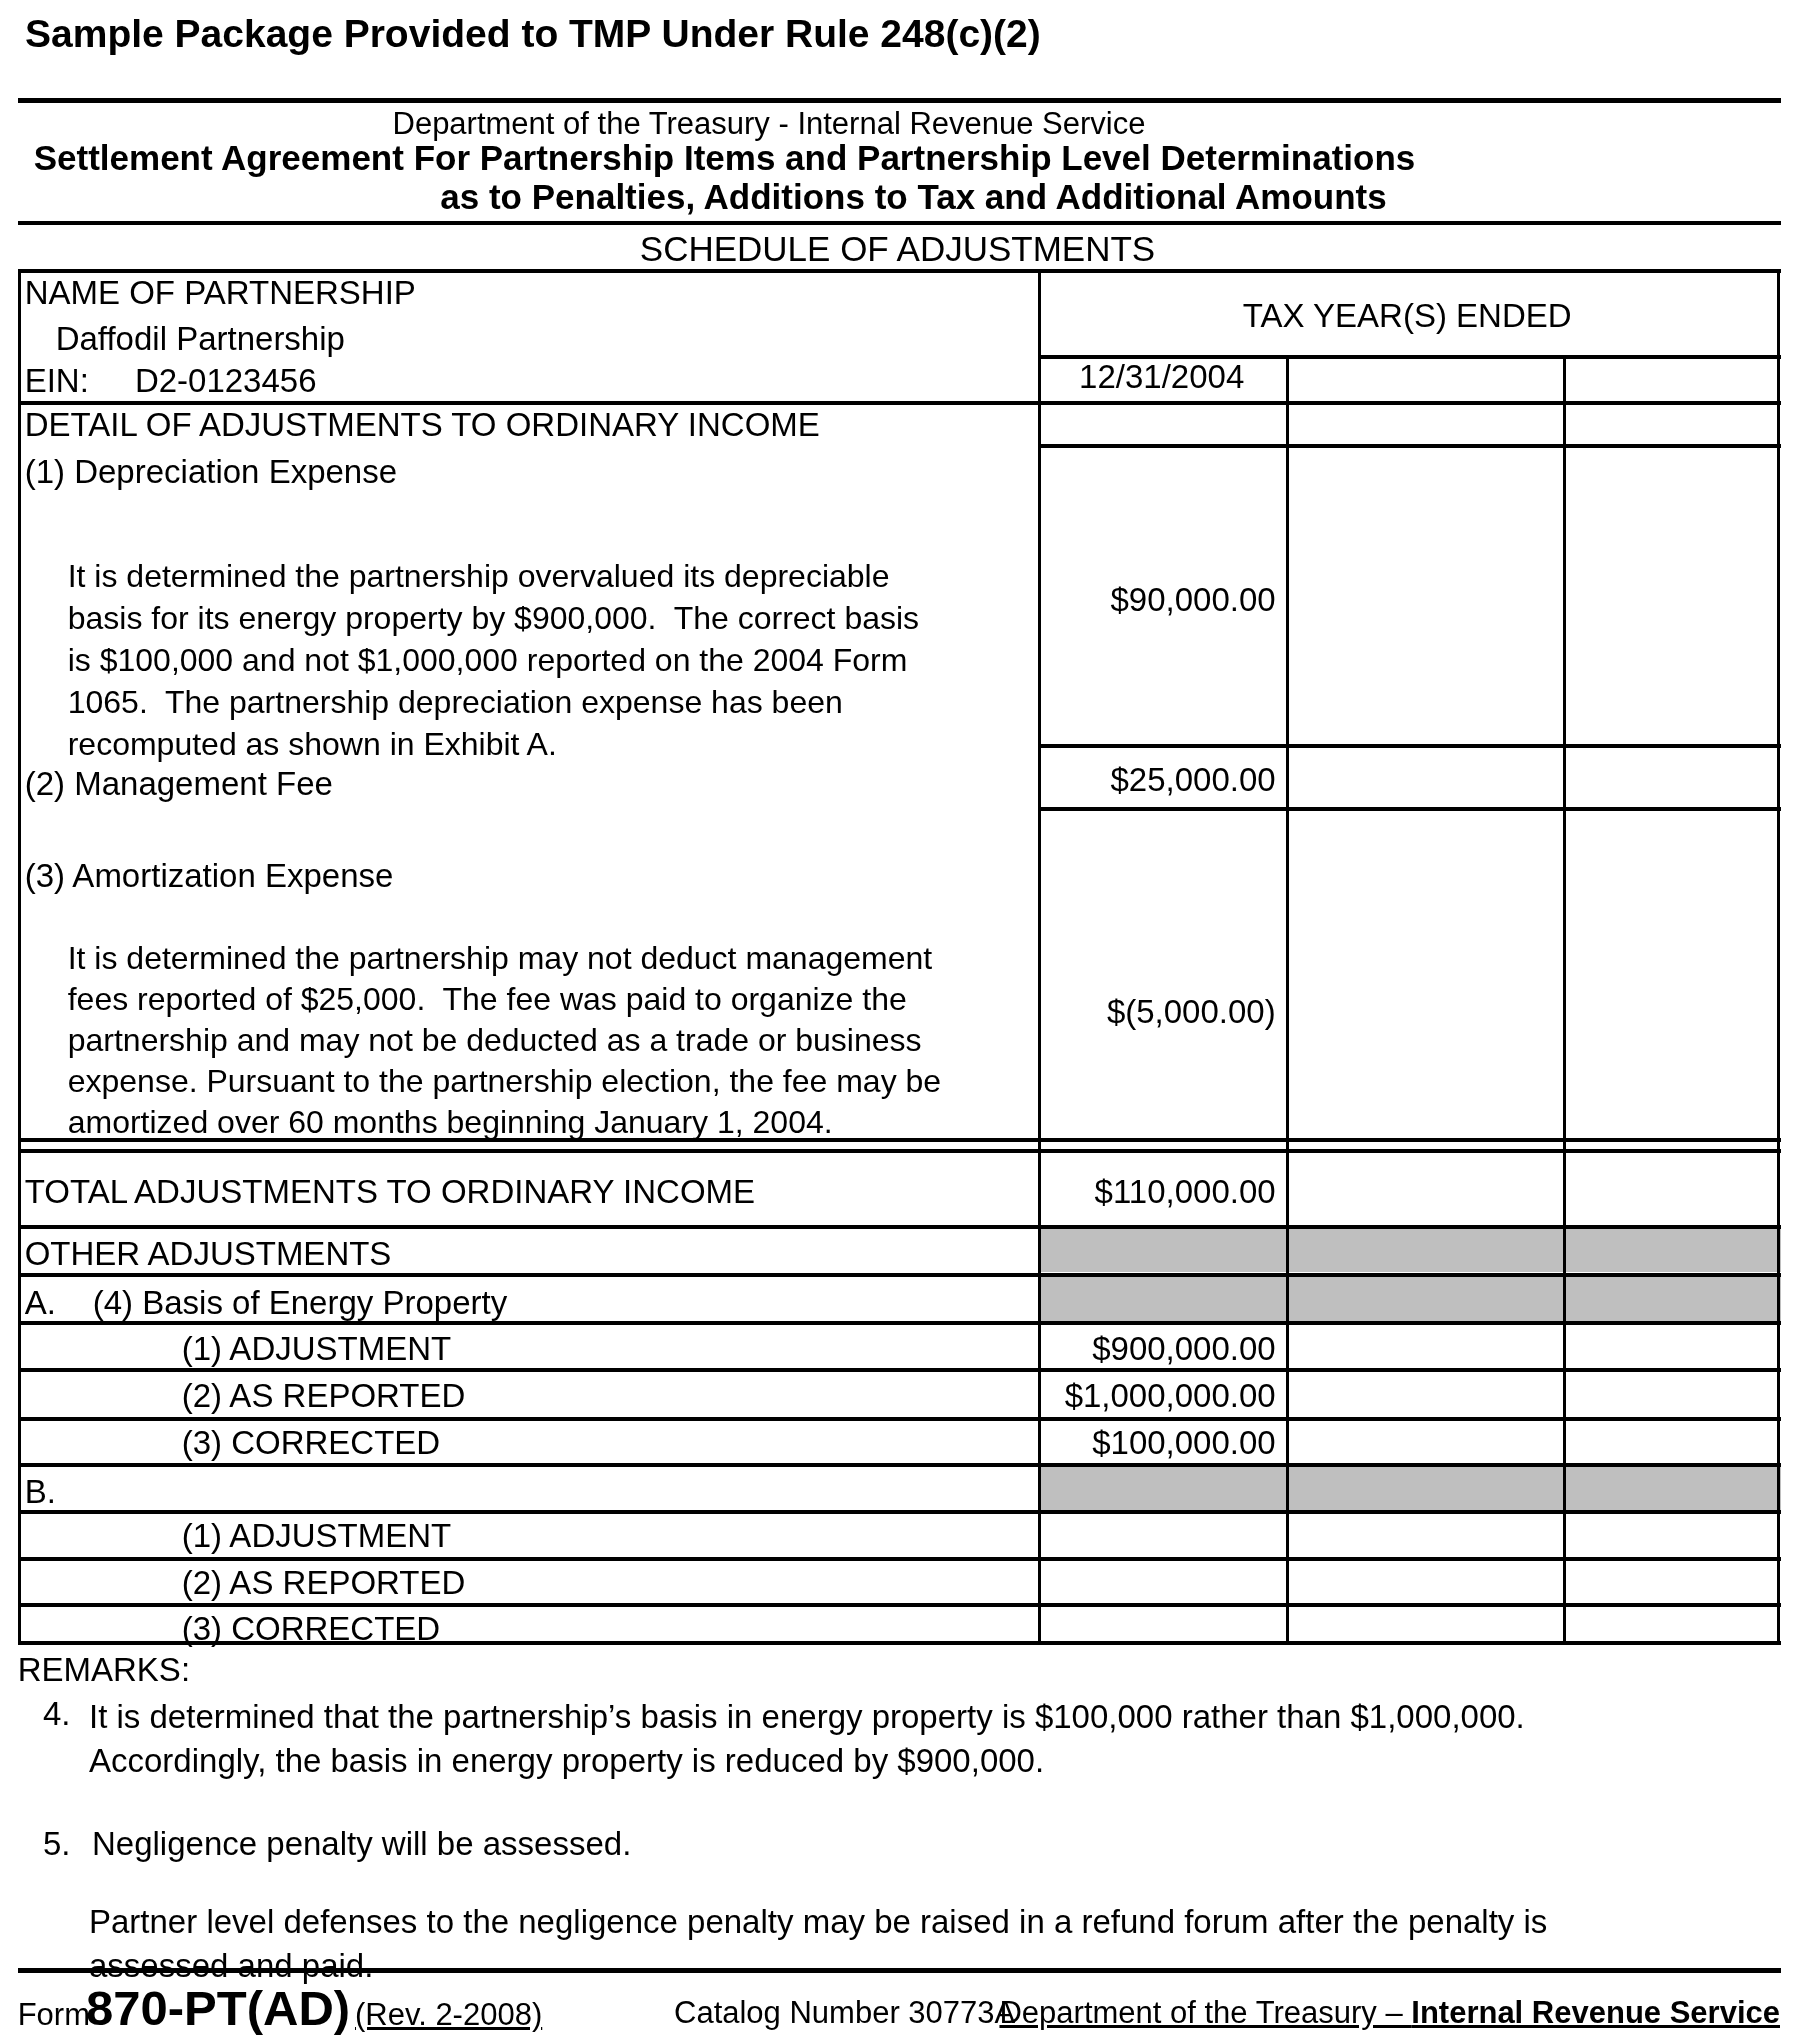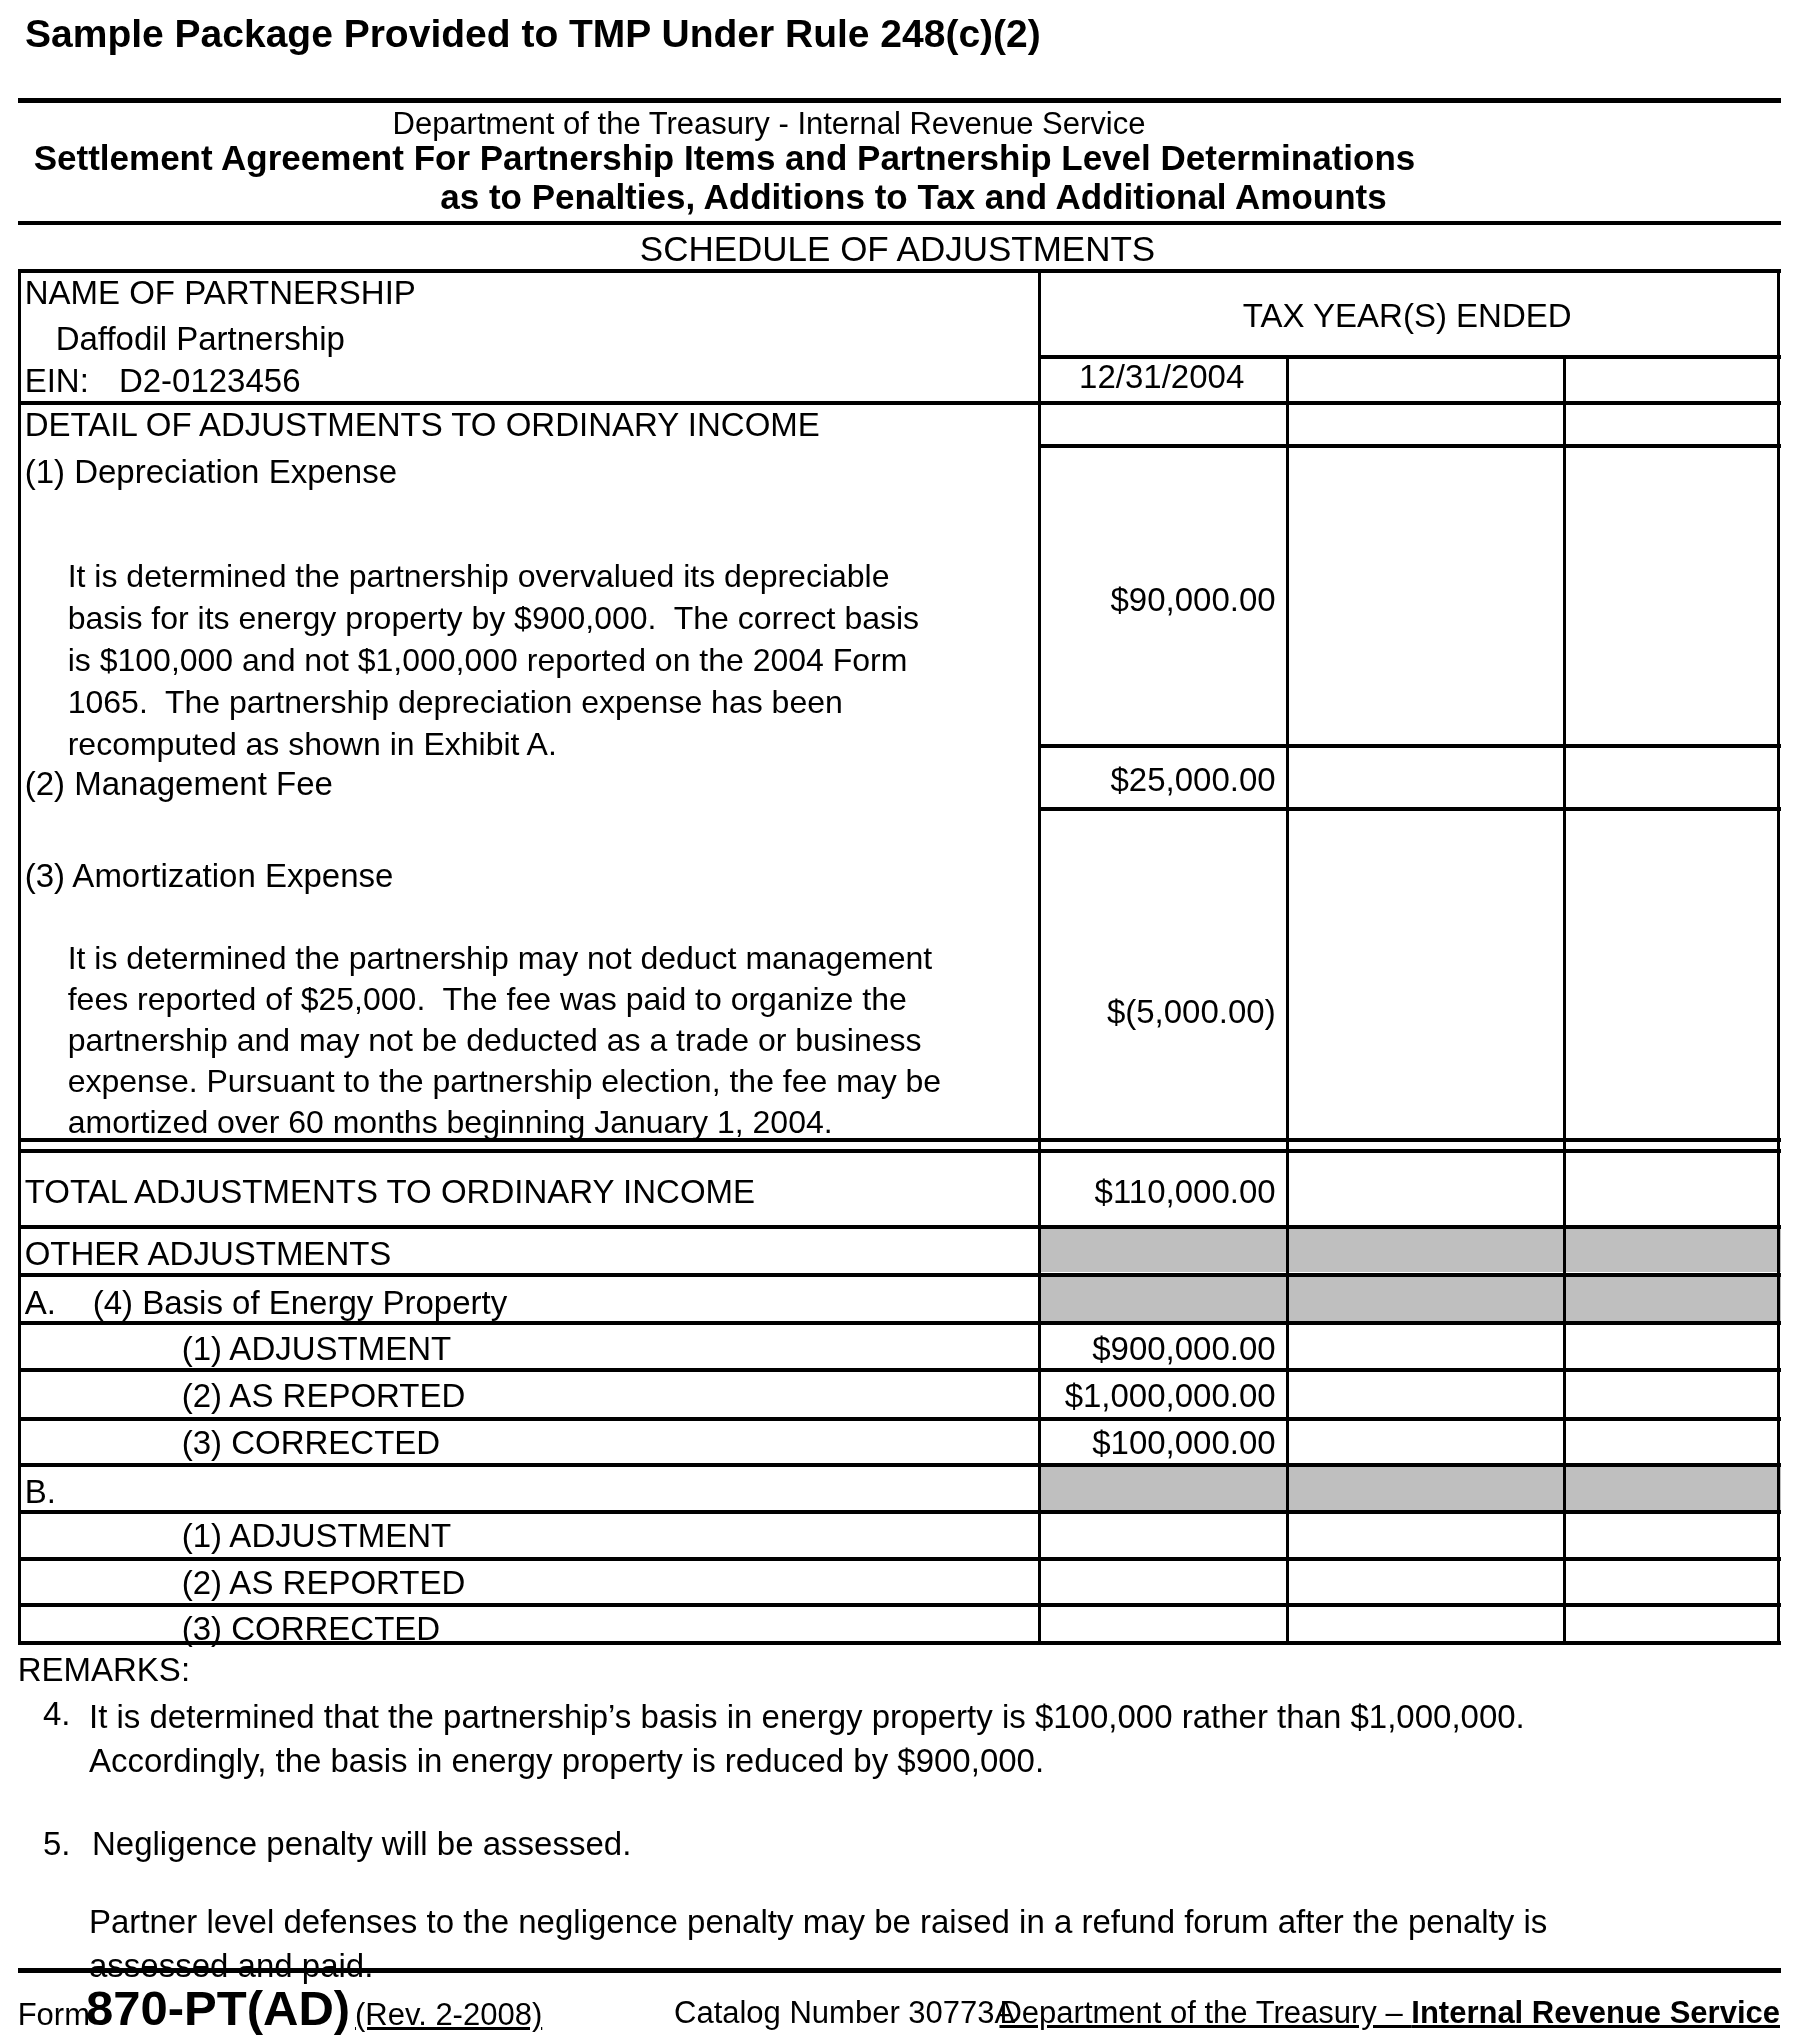--- a/index.html
+++ b/index.html
@@ -67,21 +67,21 @@
     <div class="hl" style="top:1052px;"></div>
     <div class="hl" style="top:1099px;"></div>
     <div class="hl" style="top:1148px;"></div>
     <div class="hl" style="top:1194px;"></div>
     <div class="hl" style="top:1241px;"></div>
     <div class="hl" style="top:1288px;"></div>
     <div class="hl" style="top:1334px;"></div>
 
     <div class="t fs37" style="left:7px;top:5.3px;">NAME OF PARTNERSHIP</div>
     <div class="t fs37" style="left:38px;top:51px;">Daffodil Partnership</div>
-    <div class="t fs37" style="left:7px;top:93px;"><span>EIN:</span><span style="margin-left:30px;">D2-0123456</span></div>
+    <div class="t fs37" style="left:7px;top:93px;"><span>EIN:</span><span style="margin-left:46px;">D2-0123456</span></div>
 
     <div class="cellc" style="left:1020px;top:28px;width:739px;">TAX YEAR(S) ENDED</div>
     <div class="cellc" style="left:1020px;top:89px;width:248px;">12/31/2004</div>
     <div class="cellc" style="left:1271px;top:89px;width:273px;"></div>
     <div class="cellc" style="left:1548px;top:89px;width:211px;"></div>
 
     <div class="t fs37" style="left:7px;top:137px;">DETAIL OF ADJUSTMENTS TO ORDINARY INCOME</div>
 
     <div class="t fs37" style="left:7px;top:184px;">(1) Depreciation Expense</div>
     <div class="para" style="top:262px;margin-top:24px;">It is determined the partnership overvalued its depreciable

